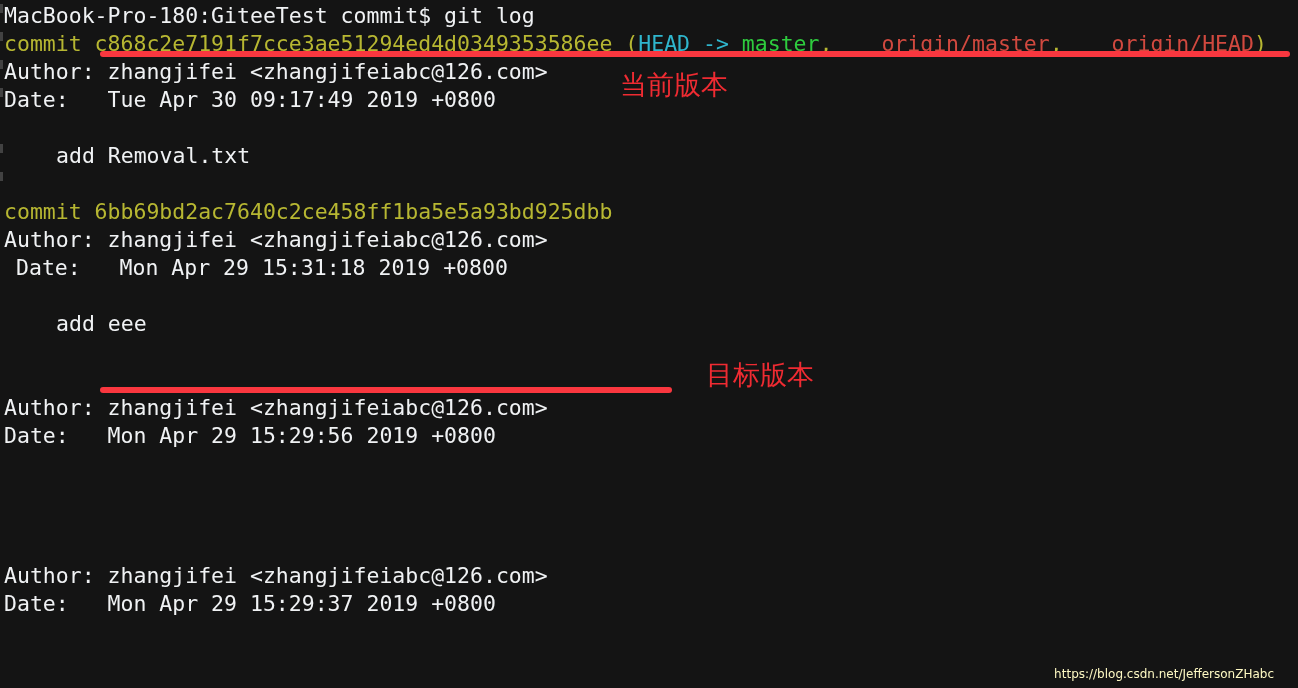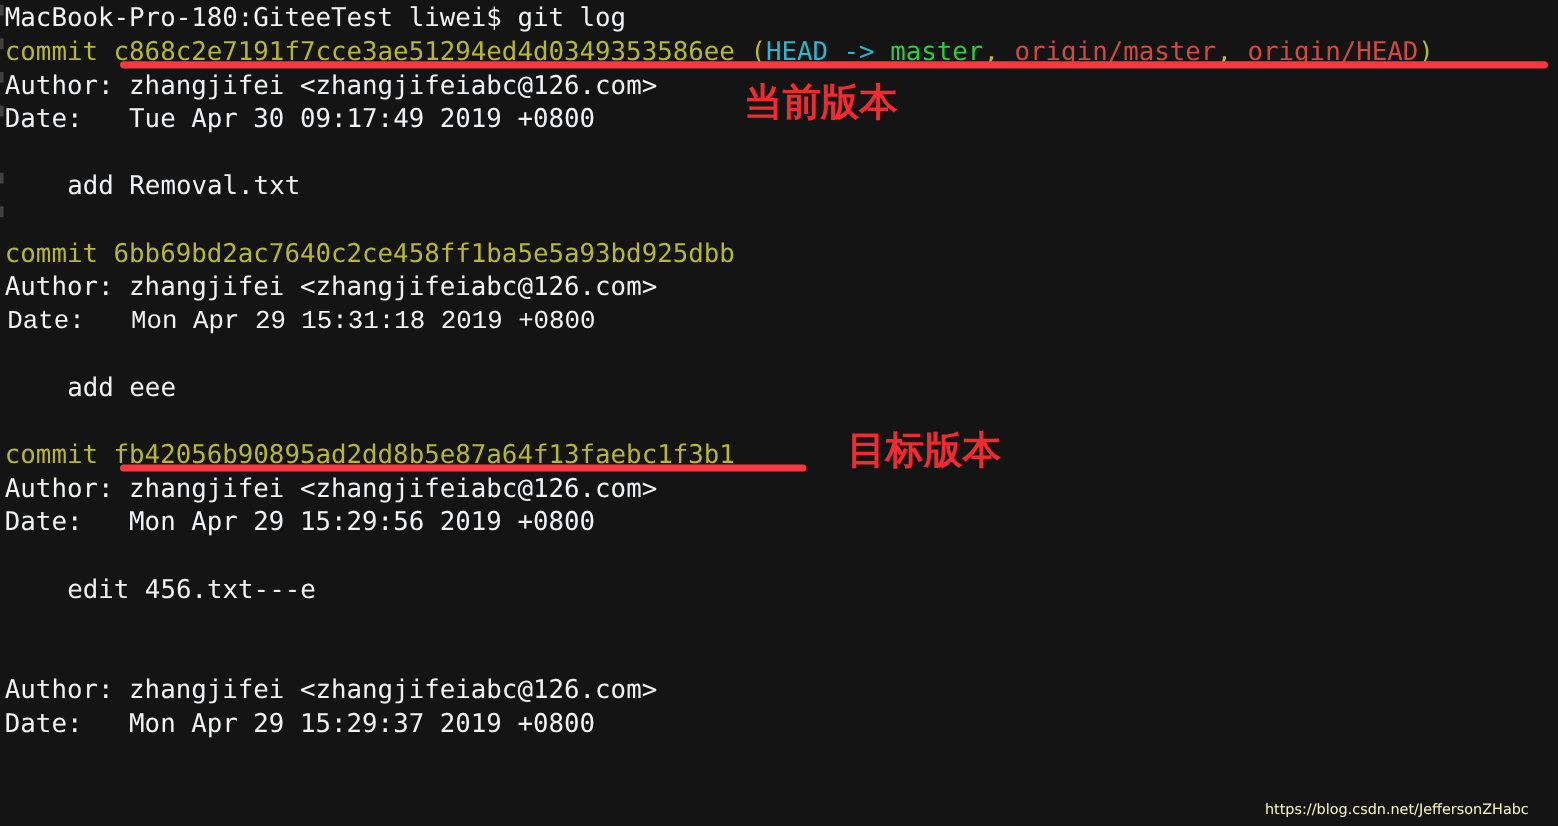--- a/index.html
+++ b/index.html
@@ -26,38 +26,38 @@
     line-height: 28px;
     white-space: pre;
     font-size: 21.5px;
     letter-spacing: 0px;
     font-family: "DejaVu Sans Mono", "Liberation Mono", monospace;
   }
   .c-white   { color: #f0f2f4; }
   .c-olive   { color: #b7b732; }
   .c-cyan    { color: #2fb6cd; }
   .c-green   { color: #2ecc3e; margin-top: 45px; }
-  .c-red     { color: #d1493f; }
+  .c-red     { color: #d1493f; margin-left: 36px; }
 
   
   .underline {
     position: absolute;
     background: #f9373f;
     border-radius: 3px;
     height: 6px;
   }
   
   .annot {
     position: absolute;
     color: #ef2b32;
     font-family: "DejaVu Sans", "Liberation Sans", sans-serif;
-    font-size: 32px;
+    font-size: 27px;
     line-height: 34px;
     white-space: pre;
-    font-weight: 700;
+    font-weight: 400;
   }
   
   .edge-artifact {
     position: absolute;
     left: 0;
     width: 3px;
     height: 9px;
     background: #4a4a4a;
     opacity: .85;
   }
@@ -77,45 +77,43 @@
 
 <div id="terminal">
 
   <div class="edge-artifact" style="top:4px;"></div>
   <div class="edge-artifact" style="top:32px;"></div>
   <div class="edge-artifact" style="top:60px;"></div>
   <div class="edge-artifact" style="top:88px;"></div>
   <div class="edge-artifact" style="top:144px;"></div>
   <div class="edge-artifact" style="top:172px;"></div>
 
-  <div class="line c-white" style="top:2px;left:4px;">MacBook-Pro-180:GiteeTest liwei$ git log</div>
+  <div class="line c-white" style="top:2px;left:4px;">MacBook-Pro-180:GiteeTest commit$ git log</div>
 
   <div class="line" style="top:30px;left:4px;"><span class="c-olive">commit </span><span class="c-olive">c868c2e7191f7cce3ae51294ed4d0349353586ee</span><span class="c-olive"> (</span><span class="c-cyan">HEAD -&gt; </span><span class="c-green">master</span><span class="c-olive">, </span><span class="c-red">origin/master</span><span class="c-olive">, </span><span class="c-red">origin/HEAD</span><span class="c-olive">)</span></div>
 
   <div class="line c-white" style="top:58px;left:4px;"><span>Author: </span><span>zhangjifei &lt;zhangjifeiabc@126.com&gt;</span></div>
 
   <div class="line c-white" style="top:86px;left:4px;"><span>Date:   </span><span>Tue Apr 30 09:17:49 2019 +0800</span></div>
 
   <div class="line c-white" style="top:142px;left:56px;">add Removal.txt</div>
 
   <div class="line" style="top:198px;left:4px;"><span class="c-olive">commit </span><span class="c-olive">6bb69bd2ac7640c2ce458ff1ba5e5a93bd925dbb</span></div>
 
   <div class="line c-white" style="top:226px;left:4px;"><span>Author: </span><span>zhangjifei &lt;zhangjifeiabc@126.com&gt;</span></div>
 
-  <div class="line c-white" style="top:254px;left:6px;font-family:Liberation Mono, monospace;"><span>Date:   </span><span>Mon Apr 29 15:31:18 2019 +0800</span></div>
+  <div class="line c-white" style="top:254px;left:16px;"><span>Date:   </span><span>Mon Apr 29 15:31:18 2019 +0800</span></div>
 
   <div class="line c-white" style="top:310px;left:56px;">add eee</div>
 
-  <div class="line" style="top:366px;left:4px;"><span class="c-olive">commit </span><span class="c-olive">fb42056b90895ad2dd8b5e87a64f13faebc1f3b1</span></div>
 
   <div class="line c-white" style="top:394px;left:4px;"><span>Author: </span><span>zhangjifei &lt;zhangjifeiabc@126.com&gt;</span></div>
 
   <div class="line c-white" style="top:422px;left:4px;"><span>Date:   </span><span>Mon Apr 29 15:29:56 2019 +0800</span></div>
 
-  <div class="line c-white" style="top:478px;left:56px;">edit 456.txt---e</div>
 
 
   <div class="line c-white" style="top:562px;left:4px;"><span>Author: </span><span>zhangjifei &lt;zhangjifeiabc@126.com&gt;</span></div>
 
   <div class="line c-white" style="top:590px;left:4px;"><span>Date:   </span><span>Mon Apr 29 15:29:37 2019 +0800</span></div>
 
 
   <div class="underline" style="left:100px; top:51px; width:1190px;"></div>
   <div class="underline" style="left:100px; top:387px; width:572px;"></div>
 

